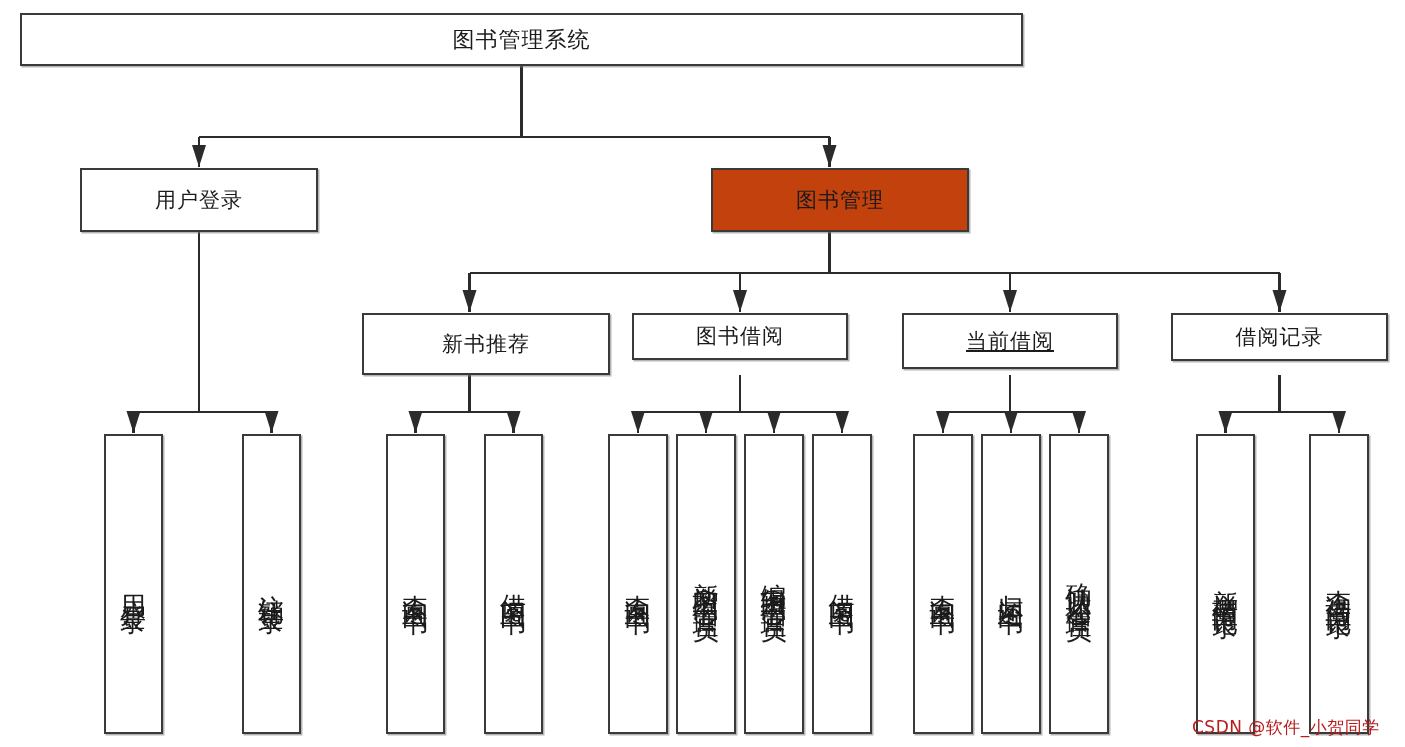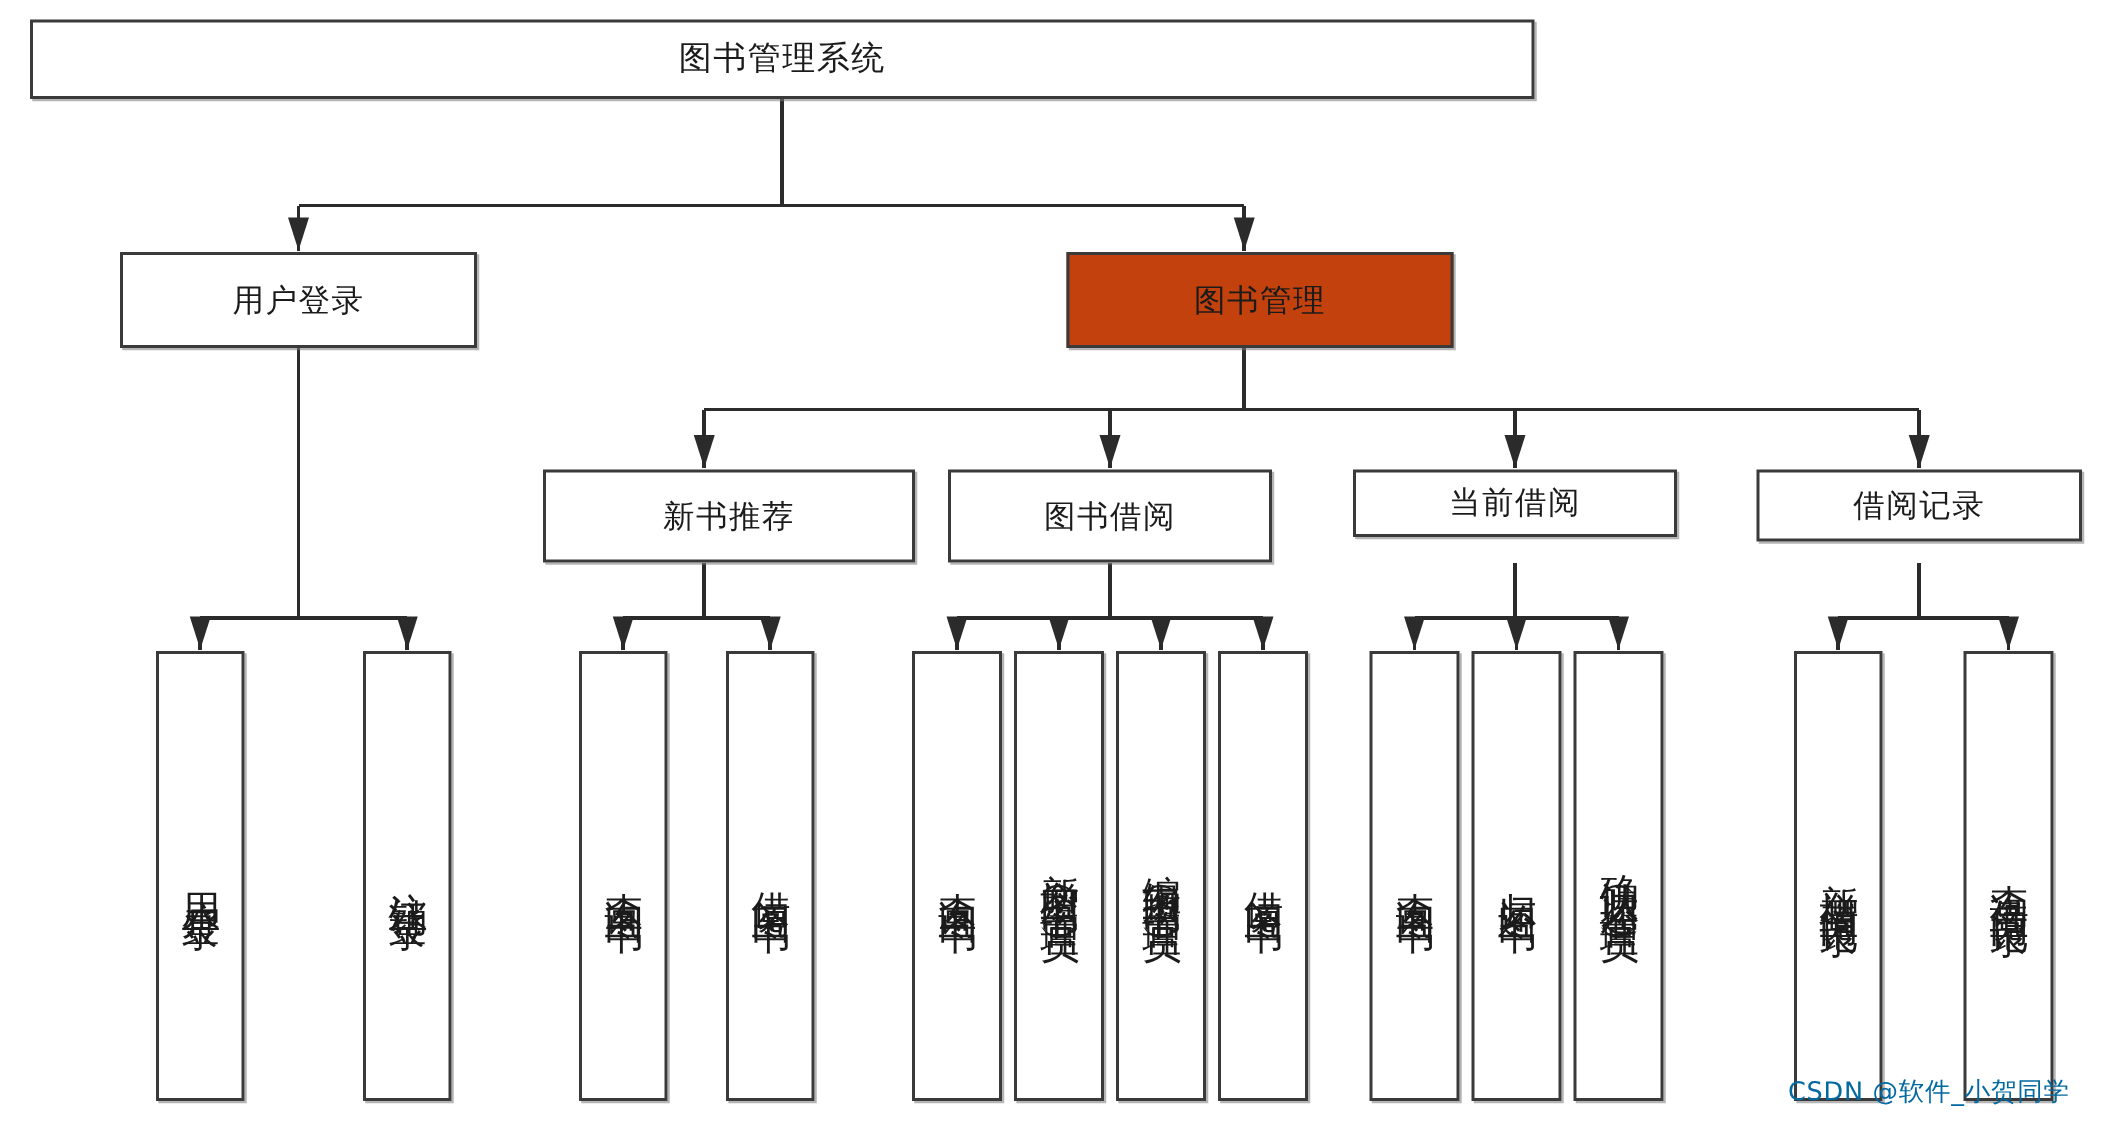--- a/index.html
+++ b/index.html
@@ -55,21 +55,21 @@
     writing-mode: vertical-rl;
     text-orientation: upright;
     -webkit-writing-mode: vertical-rl;
     font-size: 26px;
     line-height: 1.0;
     letter-spacing: 5px;
     white-space: nowrap;
   }
   .watermark {
     position: absolute;
-    color: #0369a1;
+    color: #b91c1c;
     font-size: 17px;
     letter-spacing: 0.5px;
     white-space: nowrap;
     user-select: none;
   }
 </style>
 </head>
 <body>
 
 <div id="canvas">
@@ -133,24 +133,24 @@
       </div>
       <div class="node horiz" style="left: 80px; top: 168px; width: 238px; height: 64px; border-color: rgb(58, 58, 58); background: rgb(255, 255, 255);">
         <span class="label">用户登录</span>
       </div>
       <div class="node horiz" style="left: 711px; top: 168px; width: 258px; height: 64px; border-color: rgb(58, 58, 58); background: #c2410c;">
         <span class="label">图书管理</span>
       </div>
       <div class="node horiz" style="left: 362px; top: 313px; width: 248px; height: 62px; border-color: rgb(58, 58, 58); background: rgb(255, 255, 255);">
         <span class="label">新书推荐</span>
       </div>
-      <div class="node horiz" style="left: 632px; top: 313px; width: 216px; height: 62px; border-color: rgb(58, 58, 58); background: rgb(255, 255, 255);">
+      <div class="node horiz" style="left: 632px; top: 313px; width: 216px; height: 47px; border-color: rgb(58, 58, 58); background: rgb(255, 255, 255);">
         <span class="label">图书借阅</span>
       </div>
-      <div class="node horiz" style="left: 902px; top: 313px; width: 216px; height: 45px; border-color: rgb(58, 58, 58); background: rgb(255, 255, 255);">
+      <div class="node horiz" style="left: 902px; top: 313px; width: 216px; height: 56px; border-color: rgb(58, 58, 58); background: rgb(255, 255, 255); text-decoration: underline;">
         <span class="label">当前借阅</span>
       </div>
       <div class="node horiz" style="left: 1171px; top: 313px; width: 217px; height: 48px; border-color: rgb(58, 58, 58); background: rgb(255, 255, 255);">
         <span class="label">借阅记录</span>
       </div>
       <div class="node vert" style="left: 104px; top: 434px; width: 59px; height: 300px; border-color: rgb(58, 58, 58); background: rgb(255, 255, 255);">
         <span class="label">用户登录</span>
       </div>
       <div class="node vert" style="left: 242px; top: 434px; width: 59px; height: 300px; border-color: rgb(58, 58, 58); background: rgb(255, 255, 255);">
         <span class="label">注销登录</span>

